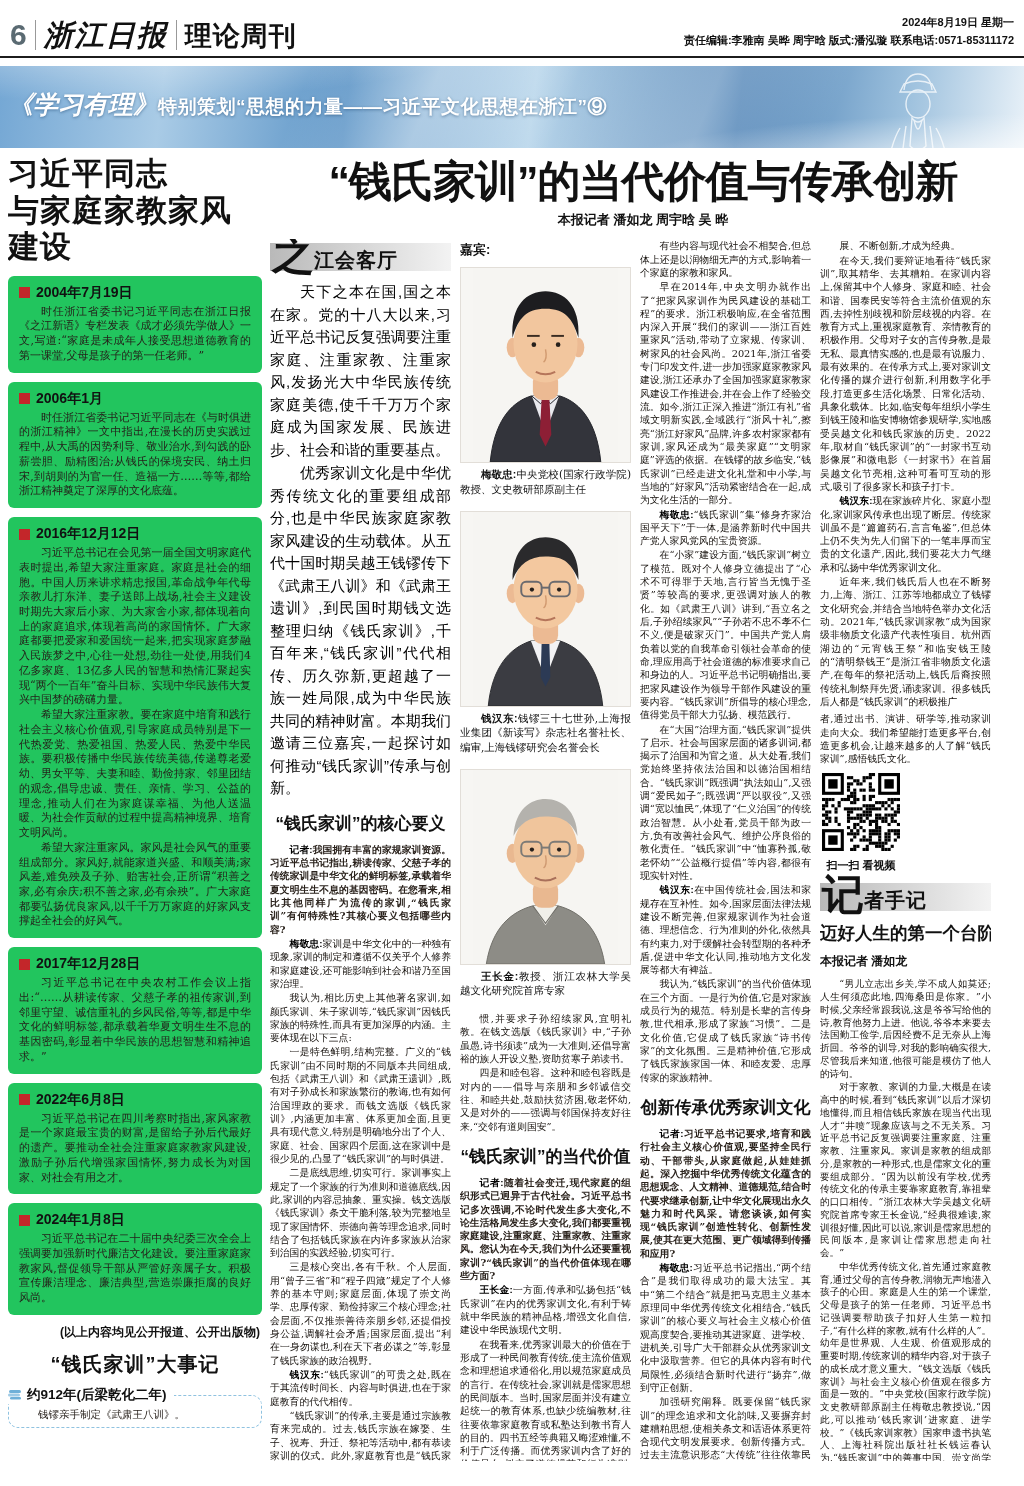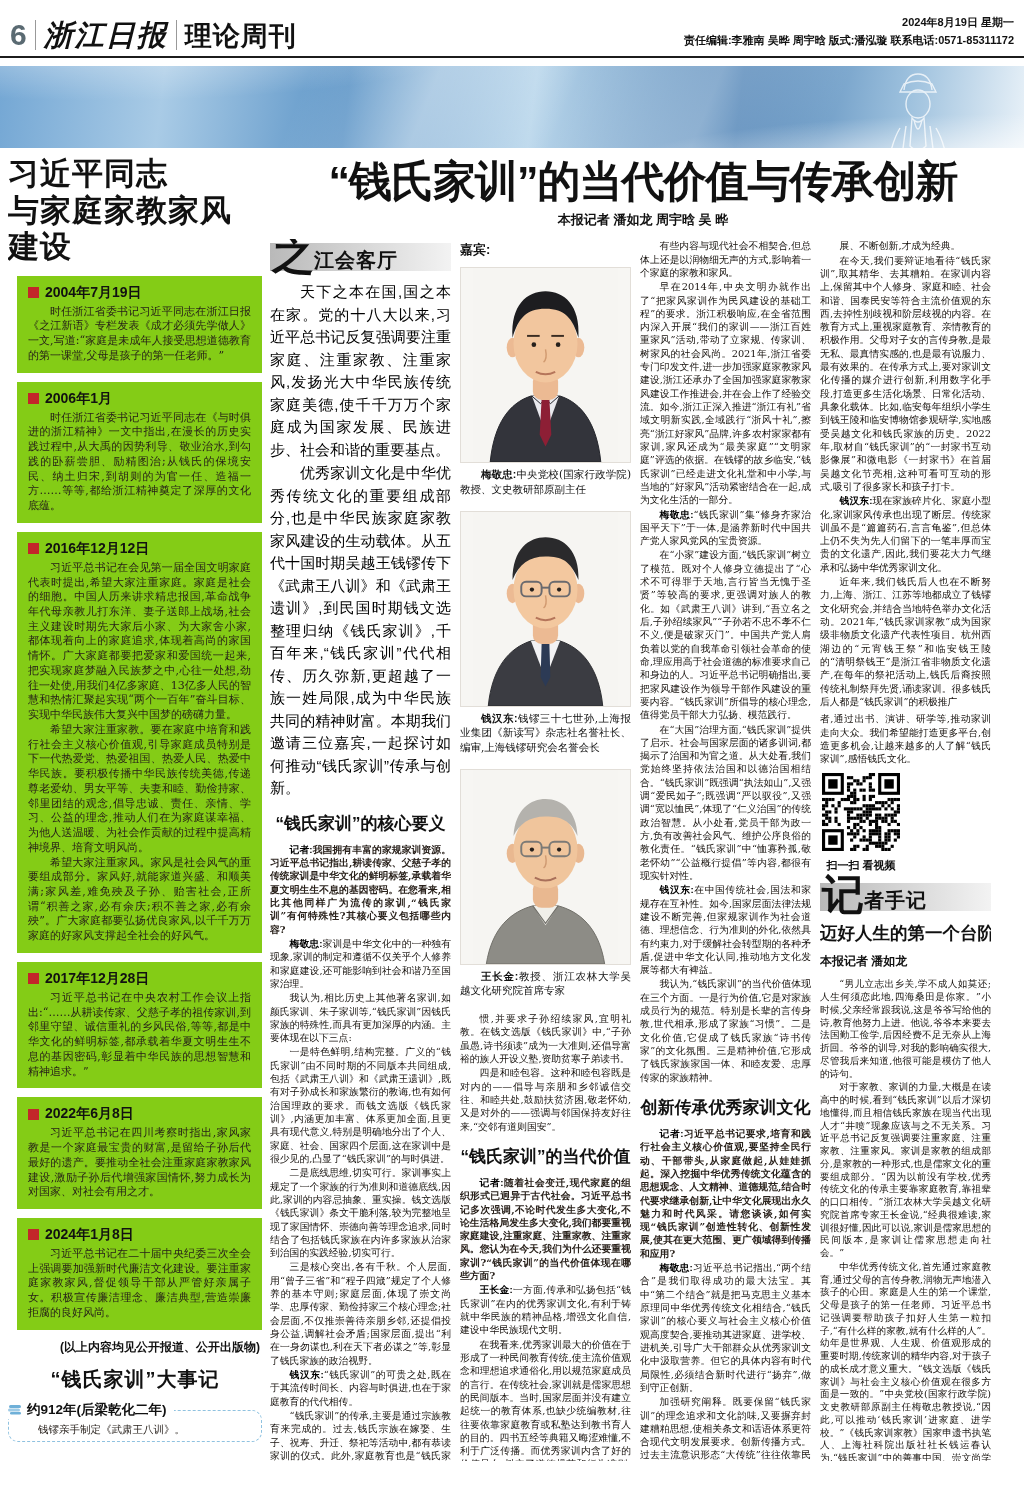--- a/index.html
+++ b/index.html
@@ -31,21 +31,21 @@
   .banner-text { position:absolute; left:8px; top:22px; color:#fff; font-weight:900;
     font-size:19px; letter-spacing:.5px; text-shadow:0 1px 3px rgba(30,70,110,.55); white-space:nowrap; }
   .banner-text .series { font-size:25px; font-style:italic; letter-spacing:0; }
   .banner-figure { position:absolute; right:58px; top:2px; opacity:.75; }
   
   .content { display:flex; gap:8px; padding:6px 8px 0; height:1332px; overflow:hidden; }
   aside.left { width:254px; flex:none; overflow:hidden; }
   main.article { flex:1; overflow:hidden; }
   
   .left-title { font-size:31px; font-weight:900; line-height:1.18; letter-spacing:1px; padding:2px 0 10px; }
-  .note-box { background:#84cc16; border-radius:0; padding:8px 11px 9px; margin-bottom:9px;margin-left:9px; }
+  .note-box { background:#22c55e; border-radius:6px; padding:8px 11px 9px; margin-bottom:9px; }
   .date-row { display:flex; align-items:center; gap:6px; font-size:14px; font-weight:900; margin-bottom:3px; }
   .red-sq { width:11px; height:11px; background:#c3262a; flex:none; }
   .note-box p { font-family:"DejaVu Serif", serif; font-size:11px; line-height:1.34;
     text-align:justify; text-indent:2em; color:#241d18; }
   .note-box p:empty { display:none; }
   .src-note { text-align:right; font-size:12px; font-weight:bold; margin:2px 2px 10px; }
   .tl-title { text-align:center; font-size:20px; font-weight:900; letter-spacing:1px; margin:6px 0 8px; }
   .tl-item { margin-bottom:3px; }
   .tl-year { position:relative; z-index:2; display:inline-flex; align-items:center; gap:5px;
     background:#fff; padding-right:7px; font-size:13.5px; font-weight:900; }
@@ -98,20 +98,23 @@
     <span class="mh-bar"></span>
     <span class="section-name">理论周刊</span>
   </div>
   <div class="mh-right">
     <div>2024年8月19日 星期一</div>
     <div>责任编辑:李雅南 吴晔 周宇晗 版式:潘泓璇 联系电话:0571-85311172</div>
   </div>
 </header>
 
 <div class="banner">
+  <div class="banner-text">
+    <span class="series">《学习有理》</span><span>特别策划“思想的力量——习近平文化思想在浙江”⑨</span>
+  </div>
   <svg class="banner-figure" width="96" height="140" viewBox="0 0 96 140" fill="none" stroke="#ffffff" stroke-width="1.4">
     <path d="M34 22 Q36 6 48 6 Q60 6 62 22"></path>
     <path d="M30 24 L66 24 L62 16 Q48 10 34 16 Z"></path>
     <ellipse cx="48" cy="36" rx="12" ry="14"></ellipse>
     <path d="M42 50 Q48 58 54 50 L56 78 Q48 86 40 78 Z"></path>
     <path d="M30 60 Q18 80 16 120 M66 60 Q78 80 80 120"></path>
     <path d="M36 58 Q30 100 28 136 M60 58 Q66 100 68 136"></path>
     <path d="M44 52 Q48 70 52 52"></path>
   </svg>
 </div>

